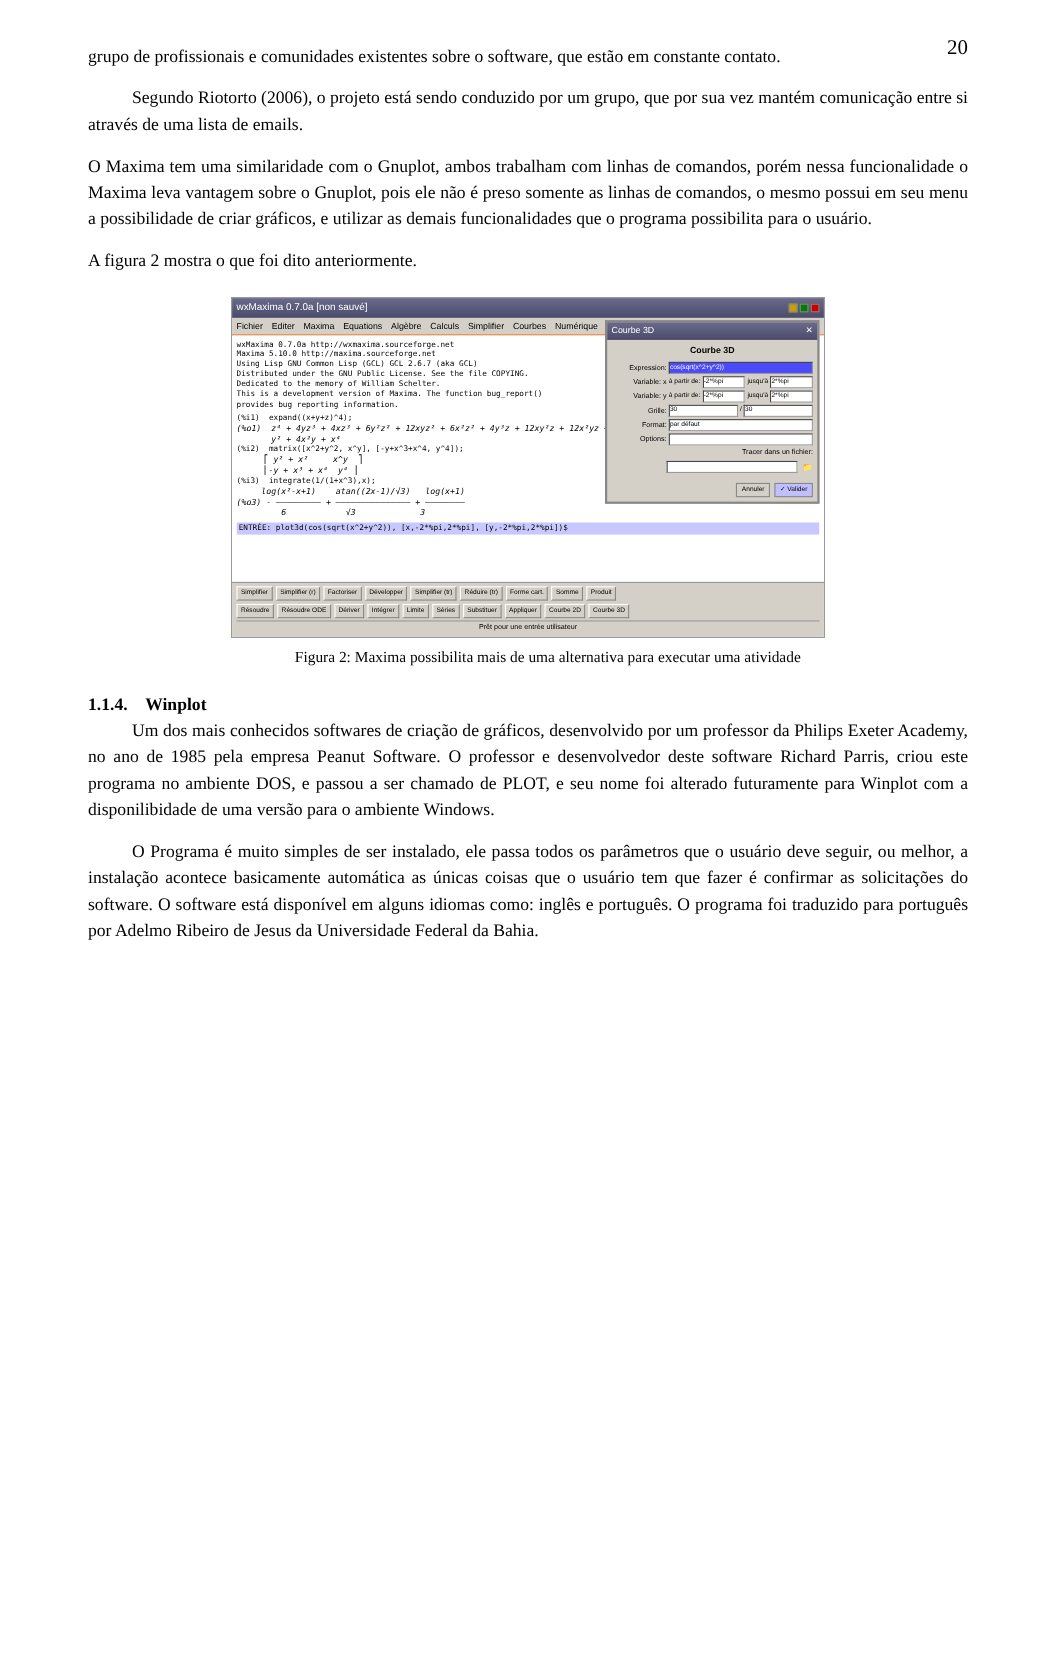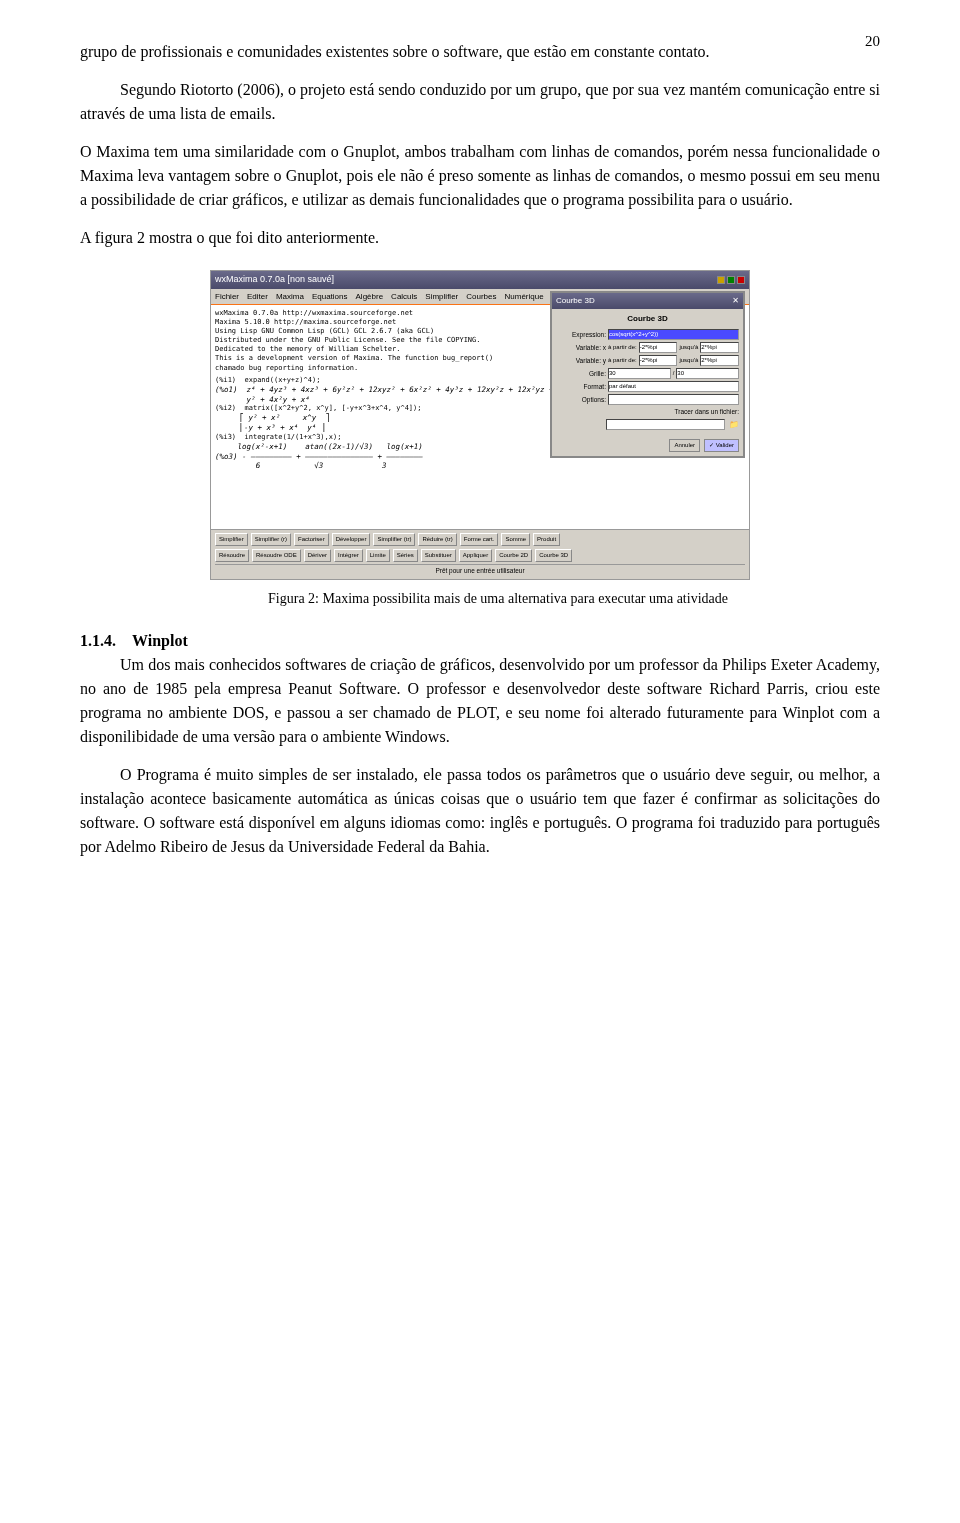--- a/index.html
+++ b/index.html
@@ -11,21 +11,21 @@
       color: #000000;
       width: 960px;
       min-height: 1523px;
       padding: 40px 80px 40px 80px;
       position: relative;
     }
     .page-number {
       position: absolute;
       top: 30px;
       right: 80px;
-      font-size: 15px;
+      font-size: 19px;
     }
     .paragraph {
       text-align: justify;
       margin-bottom: 14px;
     }
     .paragraph-indent {
       text-align: justify;
       text-indent: 40px;
       margin-bottom: 14px;
     }
@@ -223,35 +223,38 @@
       </div>
 
       <div class="wxmaxima-content">
         <div class="wxmaxima-left">
           <div class="content-line">wxMaxima 0.7.0a http://wxmaxima.sourceforge.net</div>
           <div class="content-line">Maxima 5.10.0 http://maxima.sourceforge.net</div>
           <div class="content-line">Using Lisp GNU Common Lisp (GCL) GCL 2.6.7 (aka GCL)</div>
           <div class="content-line">Distributed under the GNU Public License. See the file COPYING.</div>
           <div class="content-line">Dedicated to the memory of William Schelter.</div>
           <div class="content-line">This is a development version of Maxima. The function bug_report()</div>
-          <div class="content-line">chamado bug reporting information.</div>
+          <div class="content-line">provides bug reporting information.</div>
           <div style="margin-top:3px;" class="content-line">(%i1) &nbsp;expand((x+y+z)^4);</div>
           <div class="content-line math-line">(%o1) &nbsp;z⁴ + 4yz³ + 4xz³ + 6y²z² + 12xyz² + 6x²z² + 4y³z + 12xy²z + 12x²yz + 4x³z + y⁴ + 4xy³ + 6x²y² + 4x³y + x⁴</div>
           <div class="content-line math-line">&nbsp;&nbsp;&nbsp;&nbsp;&nbsp;&nbsp;&nbsp;y² + 4x²y + x⁴</div>
           <div class="content-line">(%i2) &nbsp;matrix([x^2+y^2, x^y], [-y+x^3+x^4, y^4]);</div>
           <div class="content-line math-line" style="margin-left:20px;">
             &nbsp;⎡ y² + x²&nbsp;&nbsp;&nbsp;&nbsp;&nbsp;x^y &nbsp;⎤
           </div>
           <div class="content-line math-line" style="margin-left:20px;">
             &nbsp;⎢-y + x³ + x⁴ &nbsp;y⁴ ⎥
           </div>
           <div class="content-line">(%i3) &nbsp;integrate(1/(1+x^3),x);</div>
           <div class="content-line math-line">&nbsp;&nbsp;&nbsp;&nbsp;&nbsp;log(x²-x+1) &nbsp;&nbsp;&nbsp;atan((2x-1)/√3) &nbsp;&nbsp;log(x+1)</div>
           <div class="content-line math-line">(%o3) - ————————— + ——————————————— + ————————</div>
           <div class="content-line math-line">&nbsp;&nbsp;&nbsp;&nbsp;&nbsp;&nbsp;&nbsp;&nbsp;&nbsp;6 &nbsp;&nbsp;&nbsp;&nbsp;&nbsp;&nbsp;&nbsp;&nbsp;&nbsp;&nbsp;&nbsp;√3 &nbsp;&nbsp;&nbsp;&nbsp;&nbsp;&nbsp;&nbsp;&nbsp;&nbsp;&nbsp;&nbsp;&nbsp;3</div>
+          <div class="content-line" style="margin-top:4px;background:#c8c8ff;padding:1px 2px;">
+            ENTRÉE: plot3d(cos(sqrt(x^2+y^2)), [x,-2*%pi,2*%pi], [y,-2*%pi,2*%pi])$
+          </div>
         </div>
 
         <div class="courbe-dialog">
           <div class="courbe-titlebar">
             <span>Courbe 3D</span>
             <span>✕</span>
           </div>
           <div class="courbe-content">
             <div style="text-align:center;font-weight:bold;margin-bottom:4px;font-size:8px;">Courbe 3D</div>
             <div class="courbe-row">

